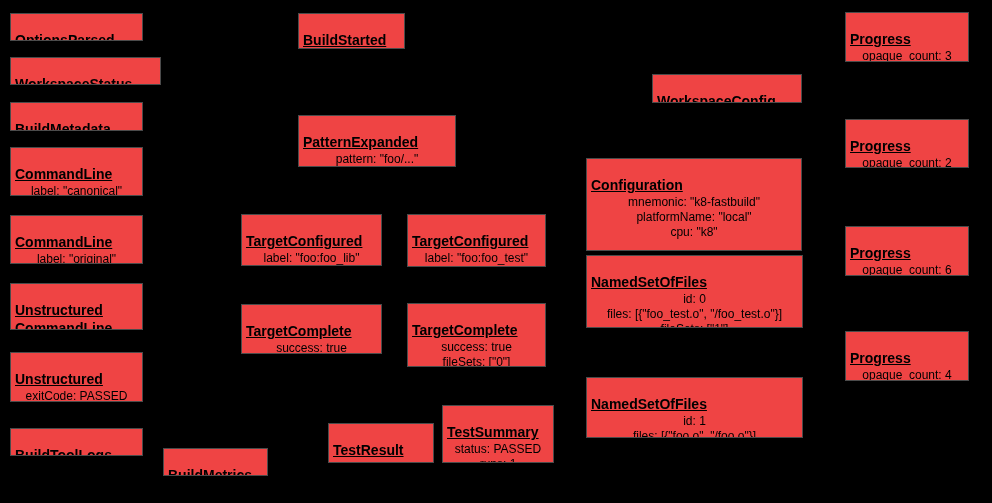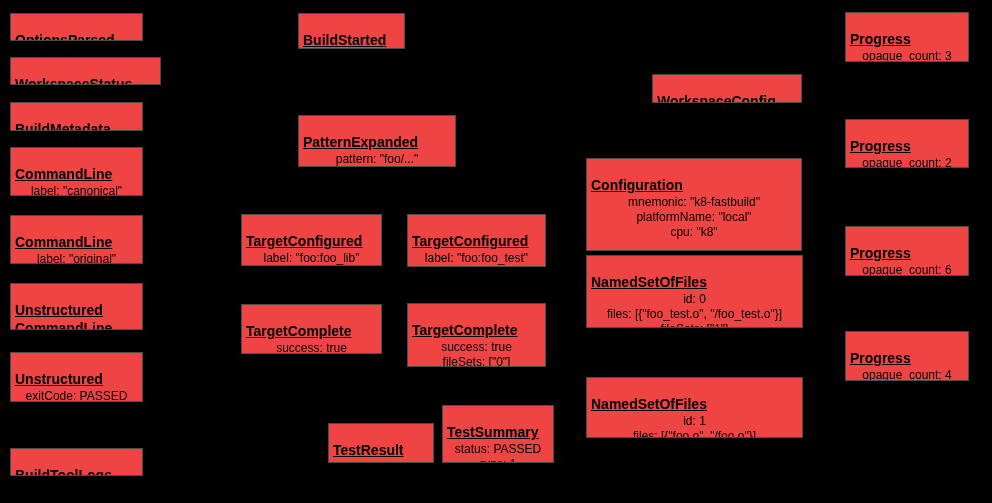--- a/index.html
+++ b/index.html
@@ -68,24 +68,27 @@
   <div class="node" style="left:10px;top:283px;width:133px;height:47px">
     <div class="t">Unstructured
 CommandLine</div>
   </div>
 
   <div class="node" style="left:10px;top:352px;width:133px;height:50px">
     <div class="t">Unstructured</div>
     <div class="b">exitCode: PASSED</div>
   </div>
 
-  <div class="node" style="left:10px;top:448px;width:133px;height:28px">
+  <div class="node" style="left:10px;top:428px;width:133px;height:28px">
     <div class="t">BuildToolLogs</div>
   </div>
 
+  <div class="node" style="left:163px;top:448px;width:105px;height:28px">
+    <div class="t">BuildMetrics</div>
+  </div>
 
   <div class="node" style="left:298px;top:13px;width:107px;height:36px">
     <div class="t">BuildStarted</div>
     <div class="b">command: test</div>
   </div>
 
   <div class="node" style="left:298px;top:115px;width:158px;height:52px">
     <div class="t">PatternExpanded</div>
     <div class="b">pattern: "foo/..."</div>
   </div>

